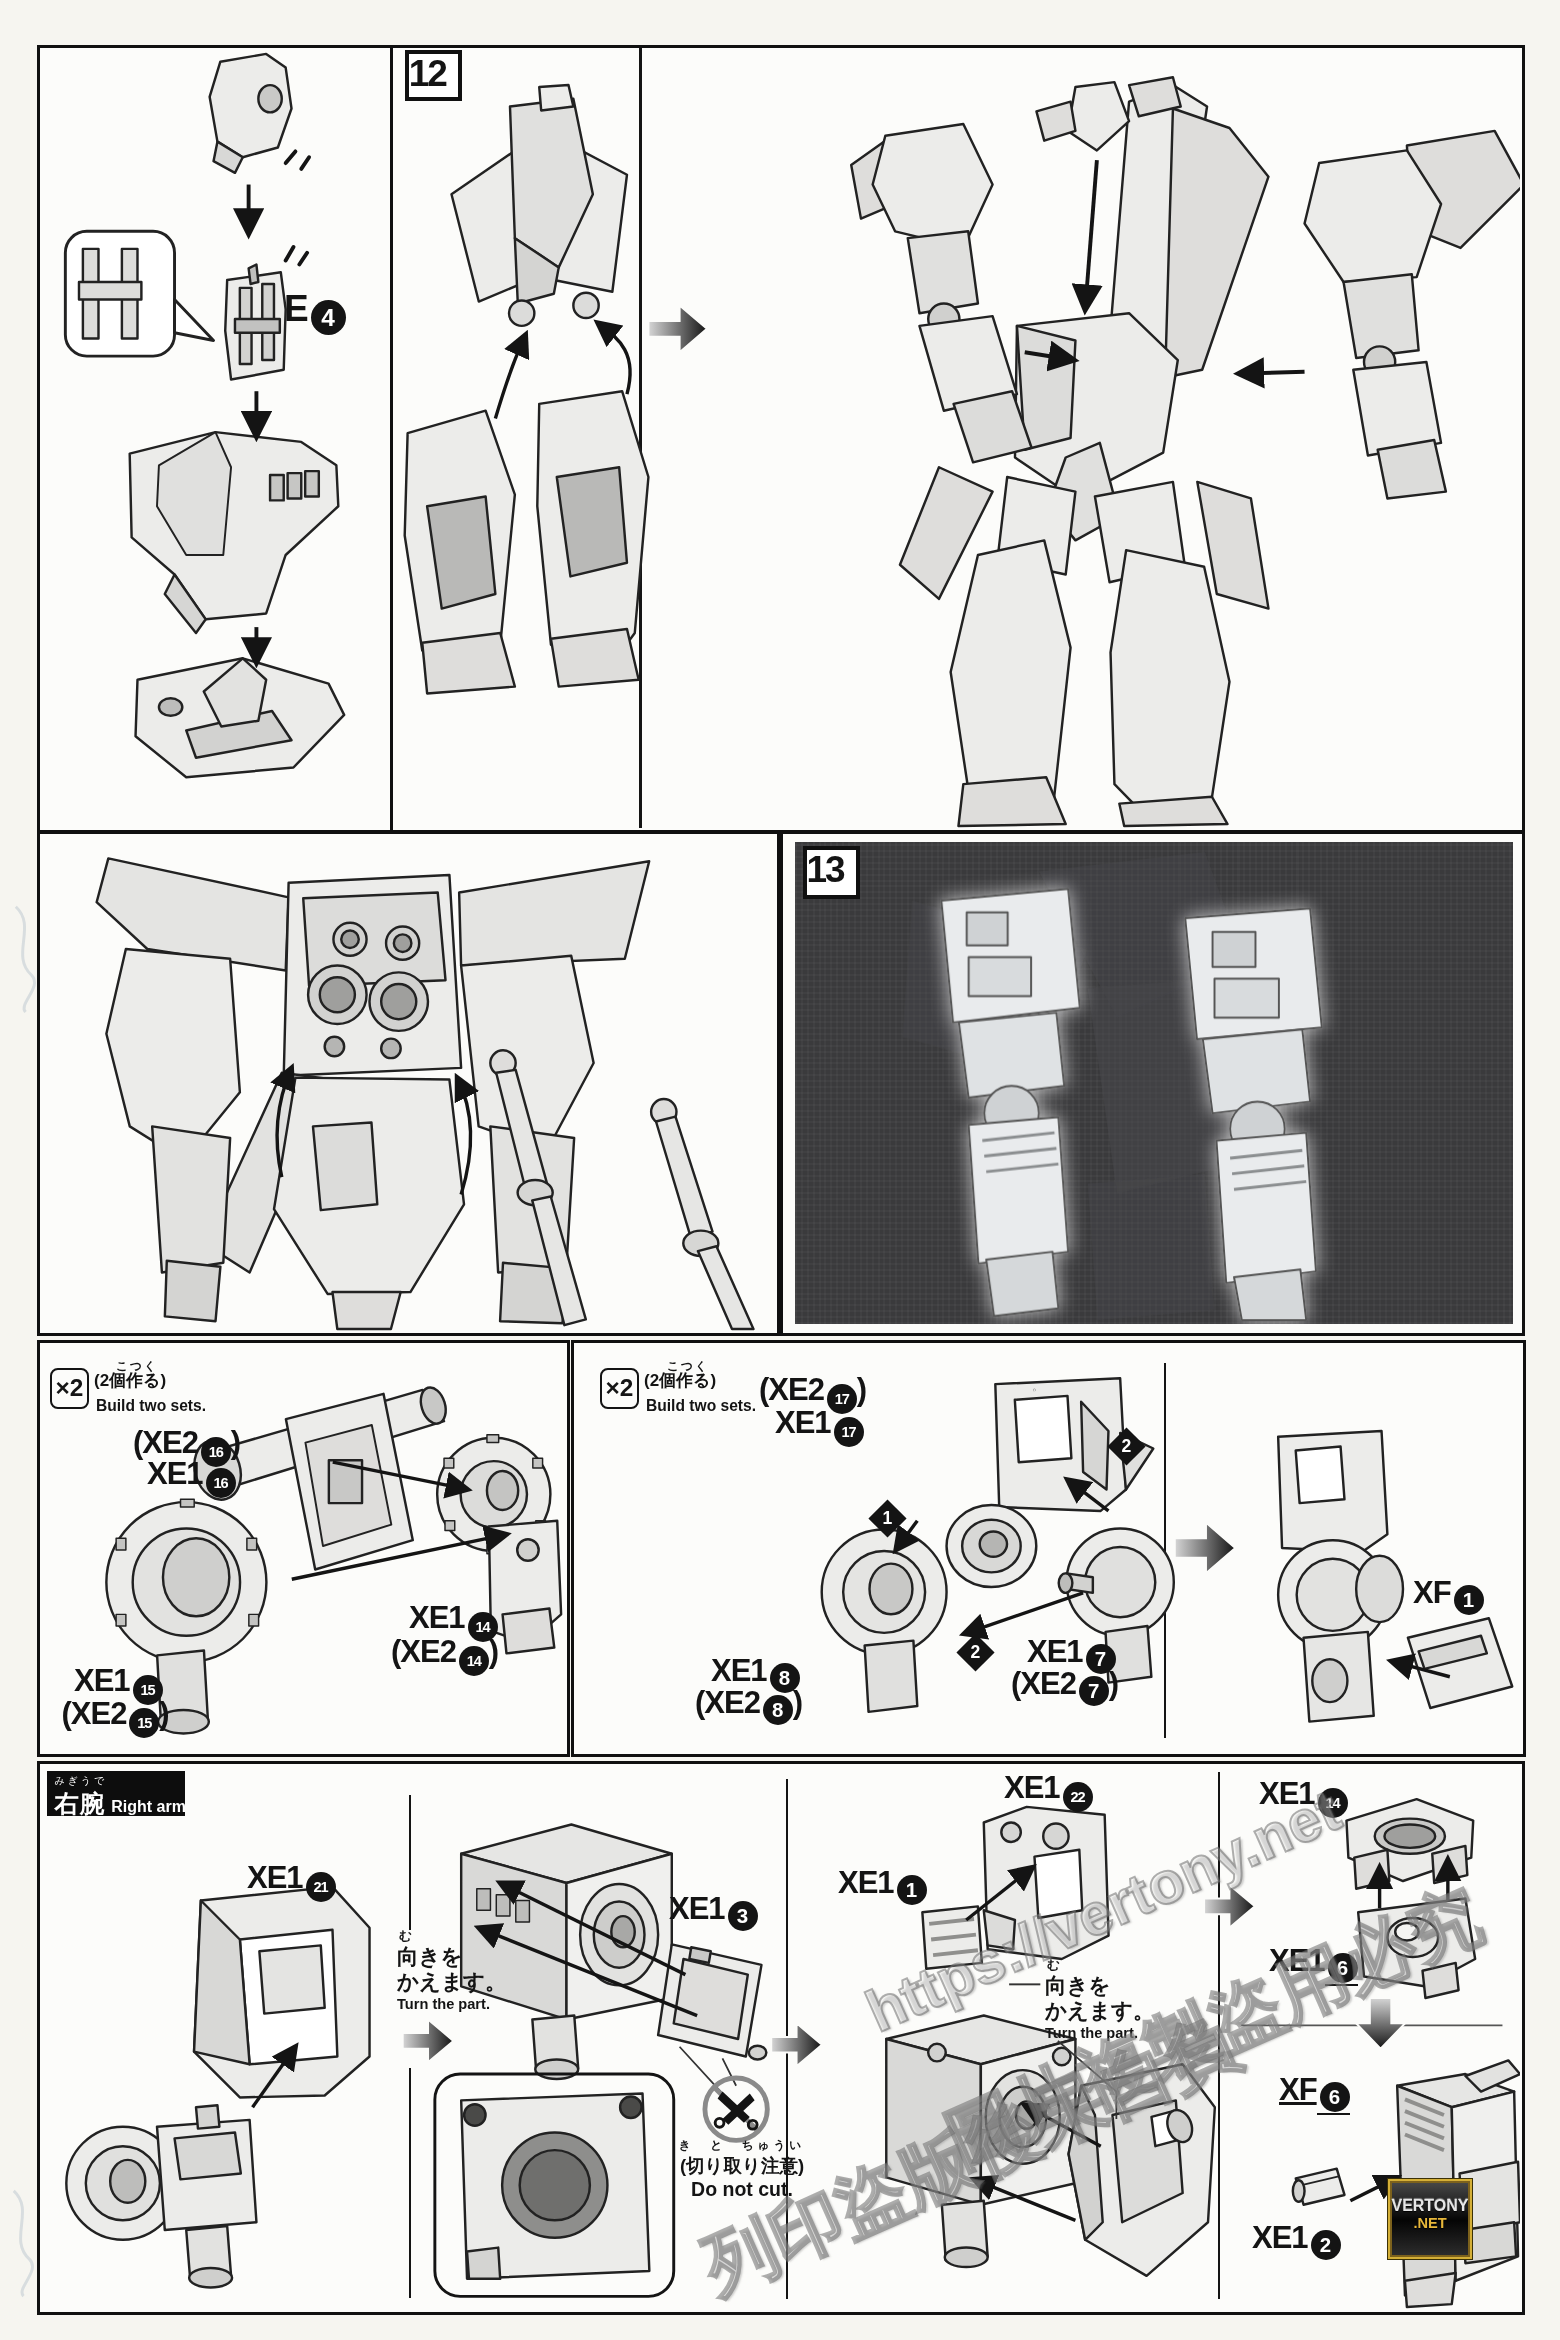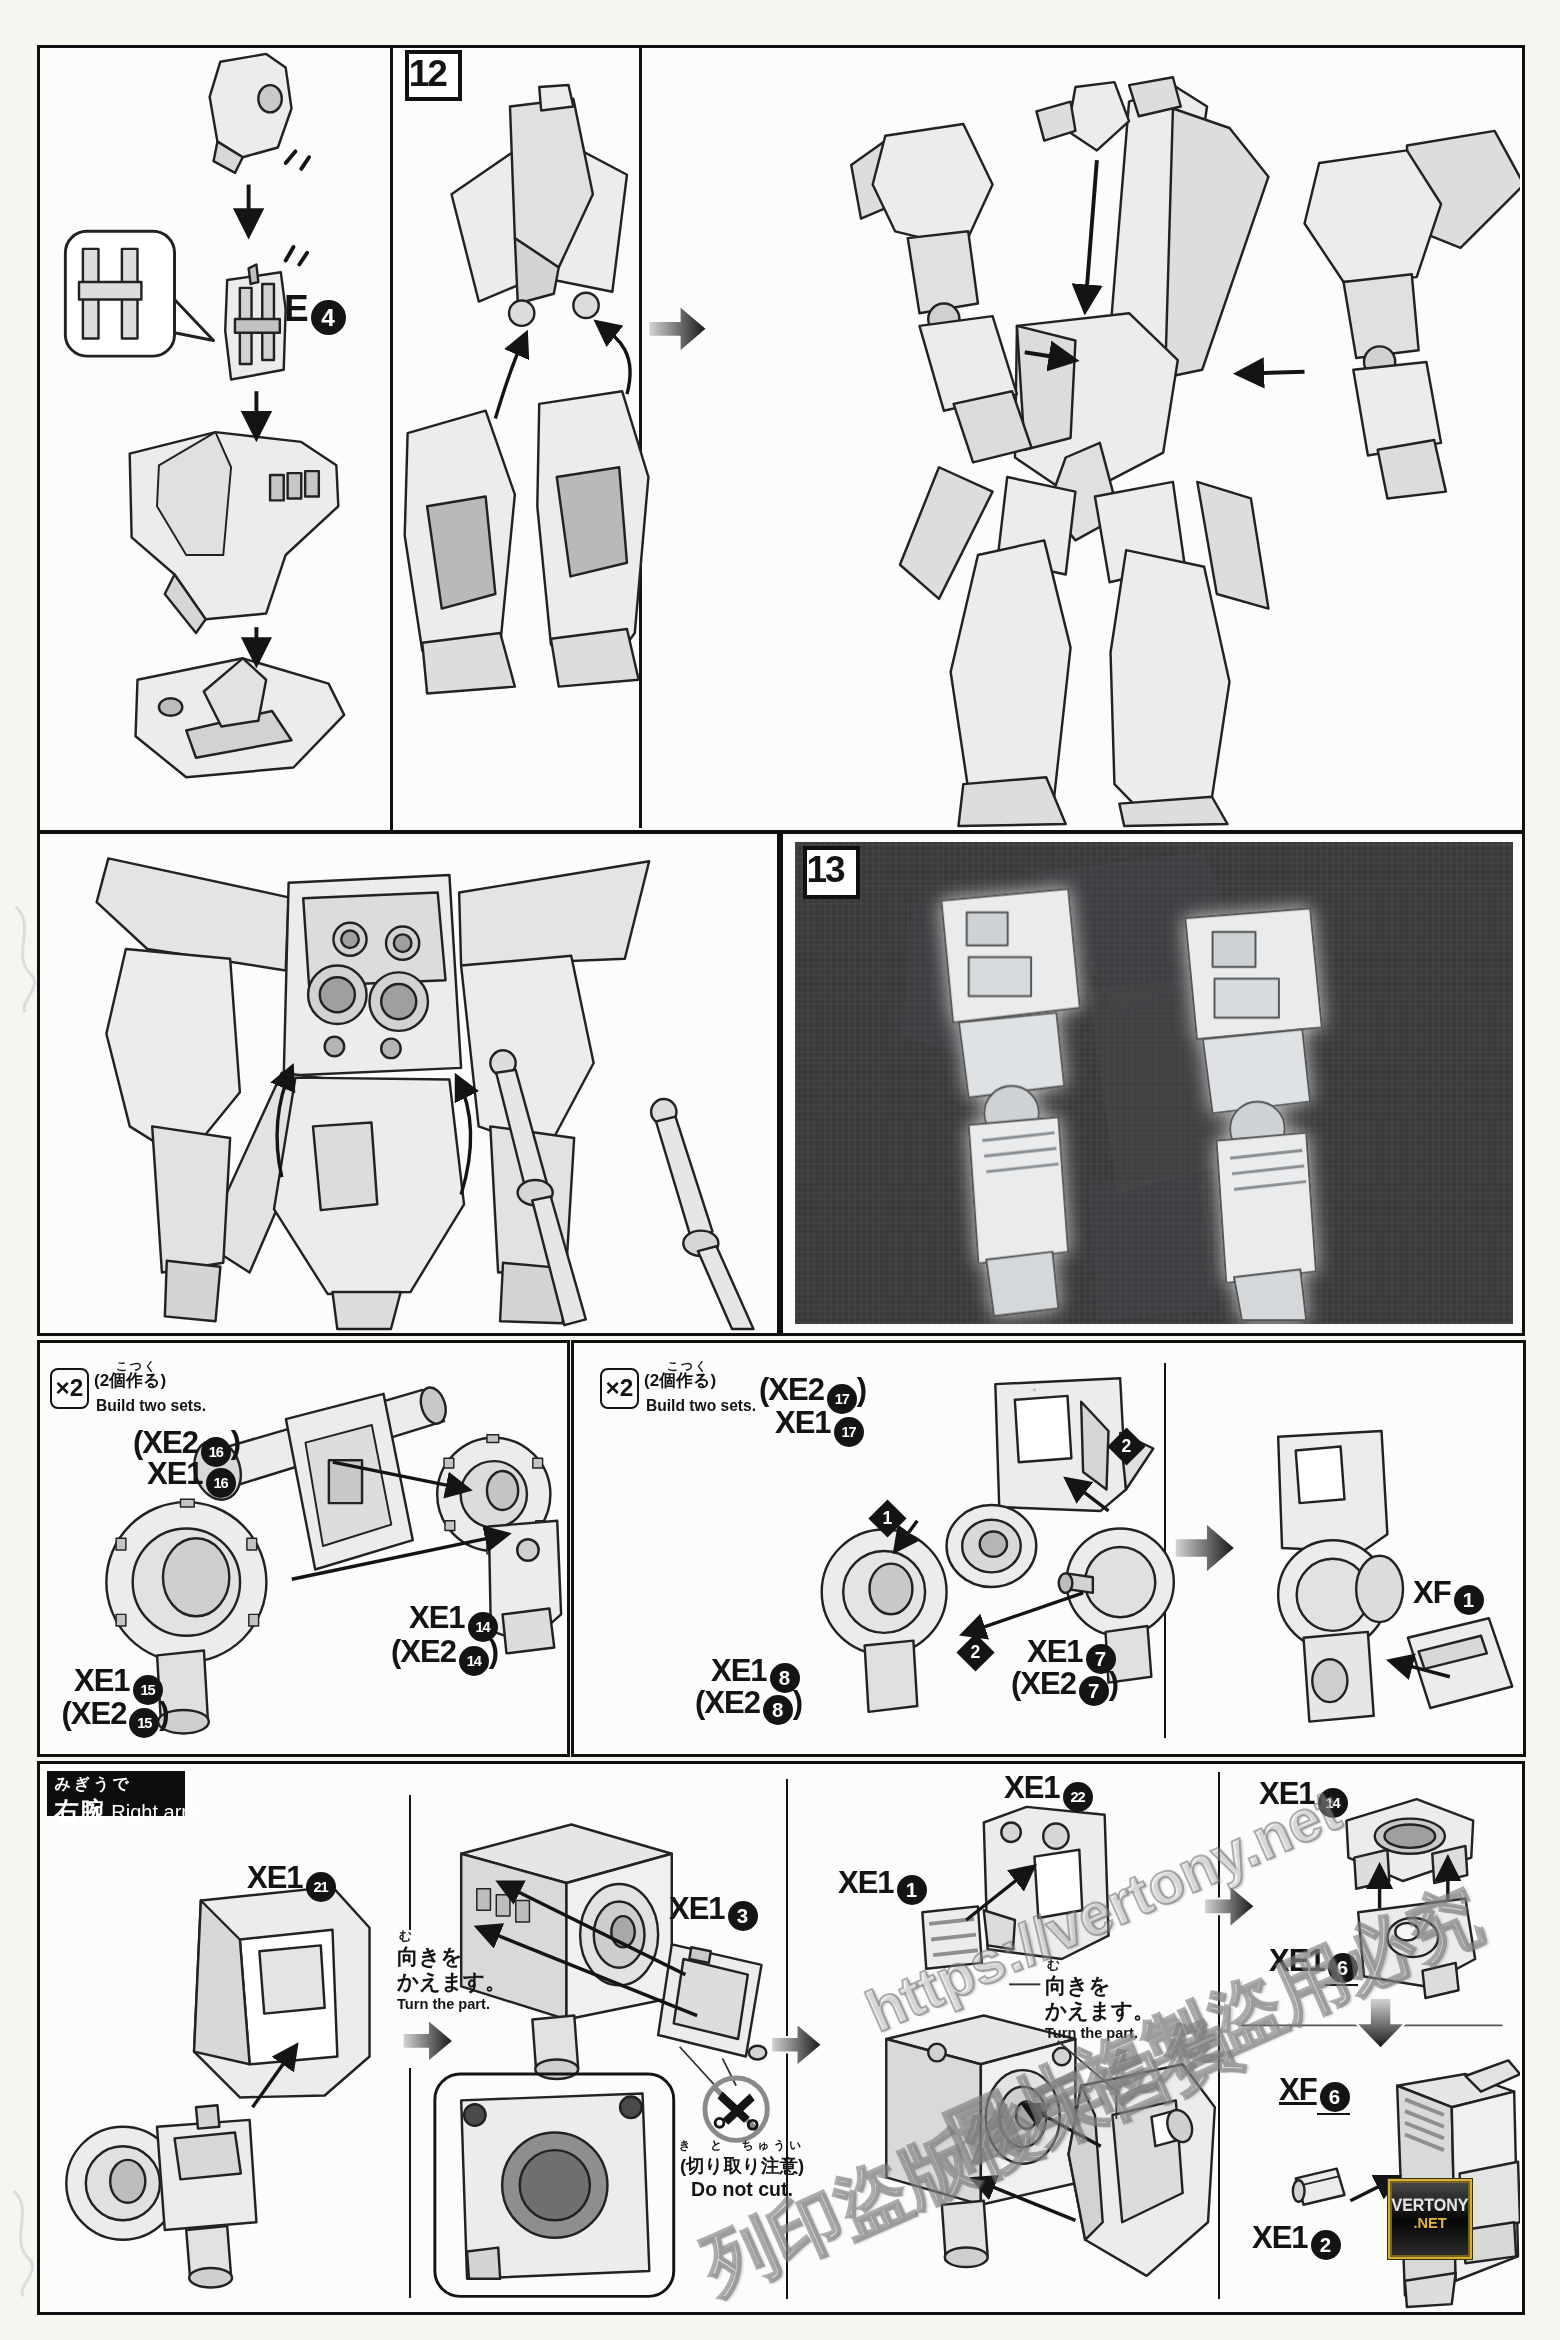--- a/index.html
+++ b/index.html
@@ -16,24 +16,24 @@
   .uline{display:inline-block;border-bottom:2.9px solid #141414;padding-bottom:1px;}
   .dnum{position:absolute;width:27px;height:27px;background:#141414;transform:rotate(45deg);z-index:5;}
   .dnum span{display:block;width:27px;height:27px;line-height:27px;text-align:center;color:#fff;
        font-weight:bold;font-size:17.6px;transform:rotate(-45deg);}
   .x2box{position:absolute;width:39px;height:41px;border:2.9px solid #141414;border-radius:7.8px;
        box-sizing:border-box;text-align:center;font-weight:bold;font-size:24.4px;line-height:35px;z-index:5;}
   .jpnote{position:absolute;font-weight:bold;font-size:17px;line-height:1.1;z-index:5;}
   .furi{position:absolute;font-weight:bold;font-size:11.7px;letter-spacing:2px;z-index:5;}
   .ennote{position:absolute;font-weight:bold;font-size:15.6px;z-index:5;}
   .armhdr{position:absolute;background:#0d0d0d;color:#fff;z-index:5;padding:2.9px 7.8px 3.9px 7.8px;box-sizing:border-box;}
-  .armhdr .f{font-size:16px;font-weight:bold;letter-spacing:2.9px;display:block;}
+  .armhdr .f{font-size:10px;font-weight:normal;letter-spacing:2.9px;display:block;}
   .armhdr .row{white-space:nowrap;}
   .armhdr .jp{font-size:24.4px;font-weight:bold;letter-spacing:1px;}
-  .armhdr .en{font-size:20px;font-weight:normal;margin-left:5.9px;}
+  .armhdr .en{font-size:16px;font-weight:bold;margin-left:5.9px;}
   .turn{position:absolute;z-index:5;font-weight:bold;}
   .turn .f{font-size:12.7px;display:block;margin-left:2px;}
   .turn .j{font-size:21.5px;display:block;line-height:1.15;}
   .turn .e{font-size:14.6px;display:block;margin-top:2px;}
   .cutblk{position:absolute;z-index:5;text-align:center;font-weight:bold;white-space:nowrap;}
   .cutblk .f{font-size:11.7px;display:block;letter-spacing:3.9px;}
   .cutblk .j{font-size:18.5px;display:block;}
   .cutblk .e{font-size:19.5px;display:block;}
   .divider{position:absolute;width:2.9px;background:#141414;z-index:1;}
   .wm{position:absolute;font-weight:bold;white-space:nowrap;transform:rotate(-24deg);z-index:8;

